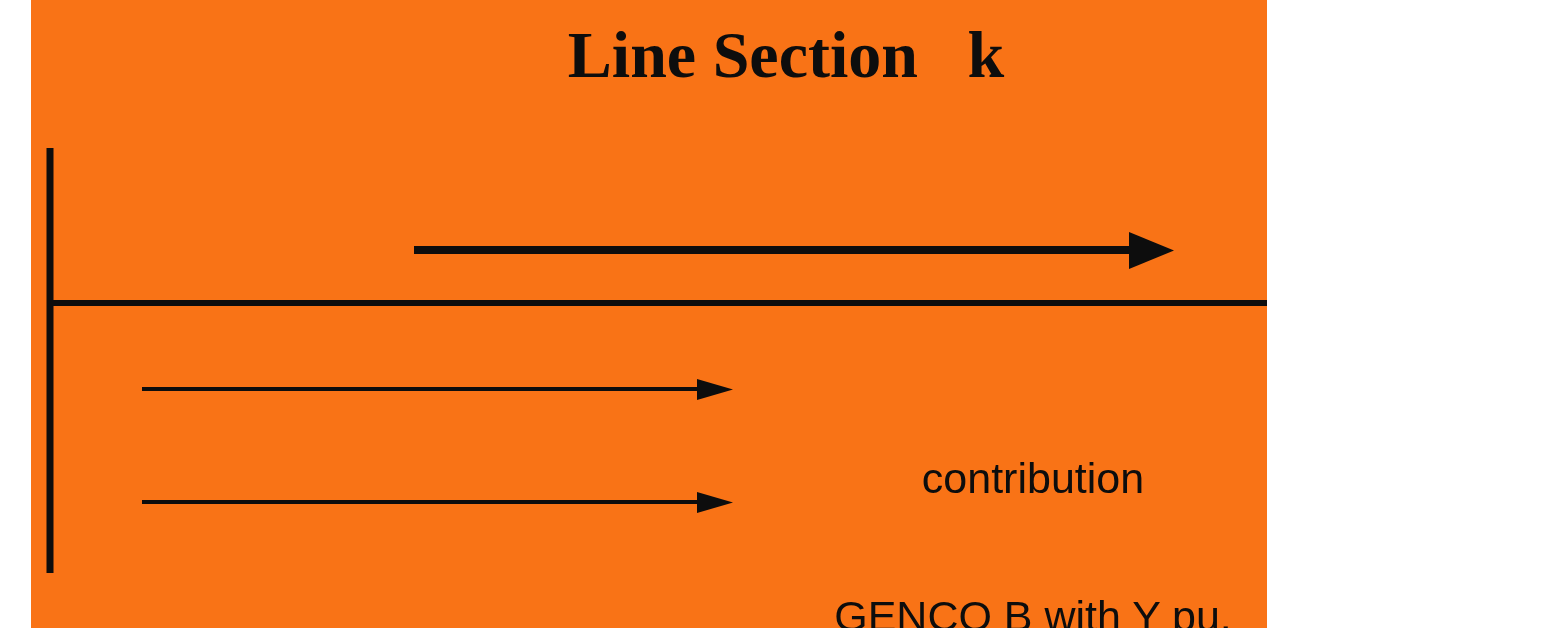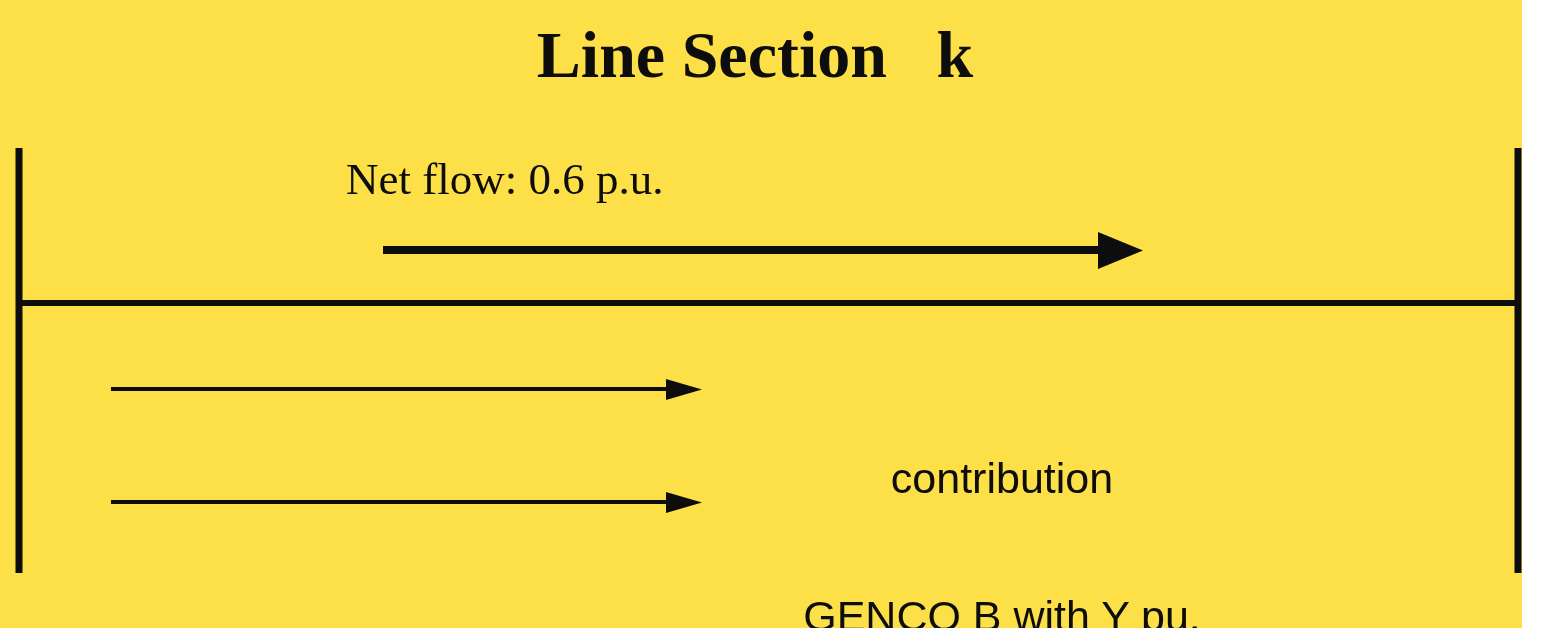--- a/index.html
+++ b/index.html
@@ -2,25 +2,26 @@
 <html><head>
 <meta charset="utf-8">
 <style>
   html, body {
     margin: 0;
     padding: 0;
     background: #ffffff;
   }
   #canvas {
     position: relative;
-    width: 1522px;
+    width: 1236px;
     height: 628px;
-    background: #fde047;
+    background: #f97316;
     overflow: hidden;
     font-family: "Liberation Serif", "DejaVu Serif", serif;
+    margin-left: 31px;
   }
   #diagram-svg {
     position: absolute;
     left: 0;
     top: 0;
     width: 1553px;
     height: 628px;
   }
   .txt {
     position: absolute;
@@ -80,21 +81,20 @@
     </g>
 
     <g>
       <line x1="111" y1="502" x2="670" y2="502" stroke="#0d0d0d" stroke-width="4" stroke-linecap="butt"></line>
       <polygon points="666,492 702,502.5 666,513" fill="#0d0d0d"></polygon>
     </g>
   </svg>
 
   <div class="txt" id="title-text">Line Section   k</div>
 
-  <div class="txt" id="netflow-label">Net flow: 0.6 p.u.</div>
 
   <div class="txt genco-label" id="genco-a-label">
     <div>contribution</div>
   </div>
 
   <div class="txt genco-label" id="genco-b-label">
     <div>GENCO B with Y pu.</div>
     
   </div>
 

